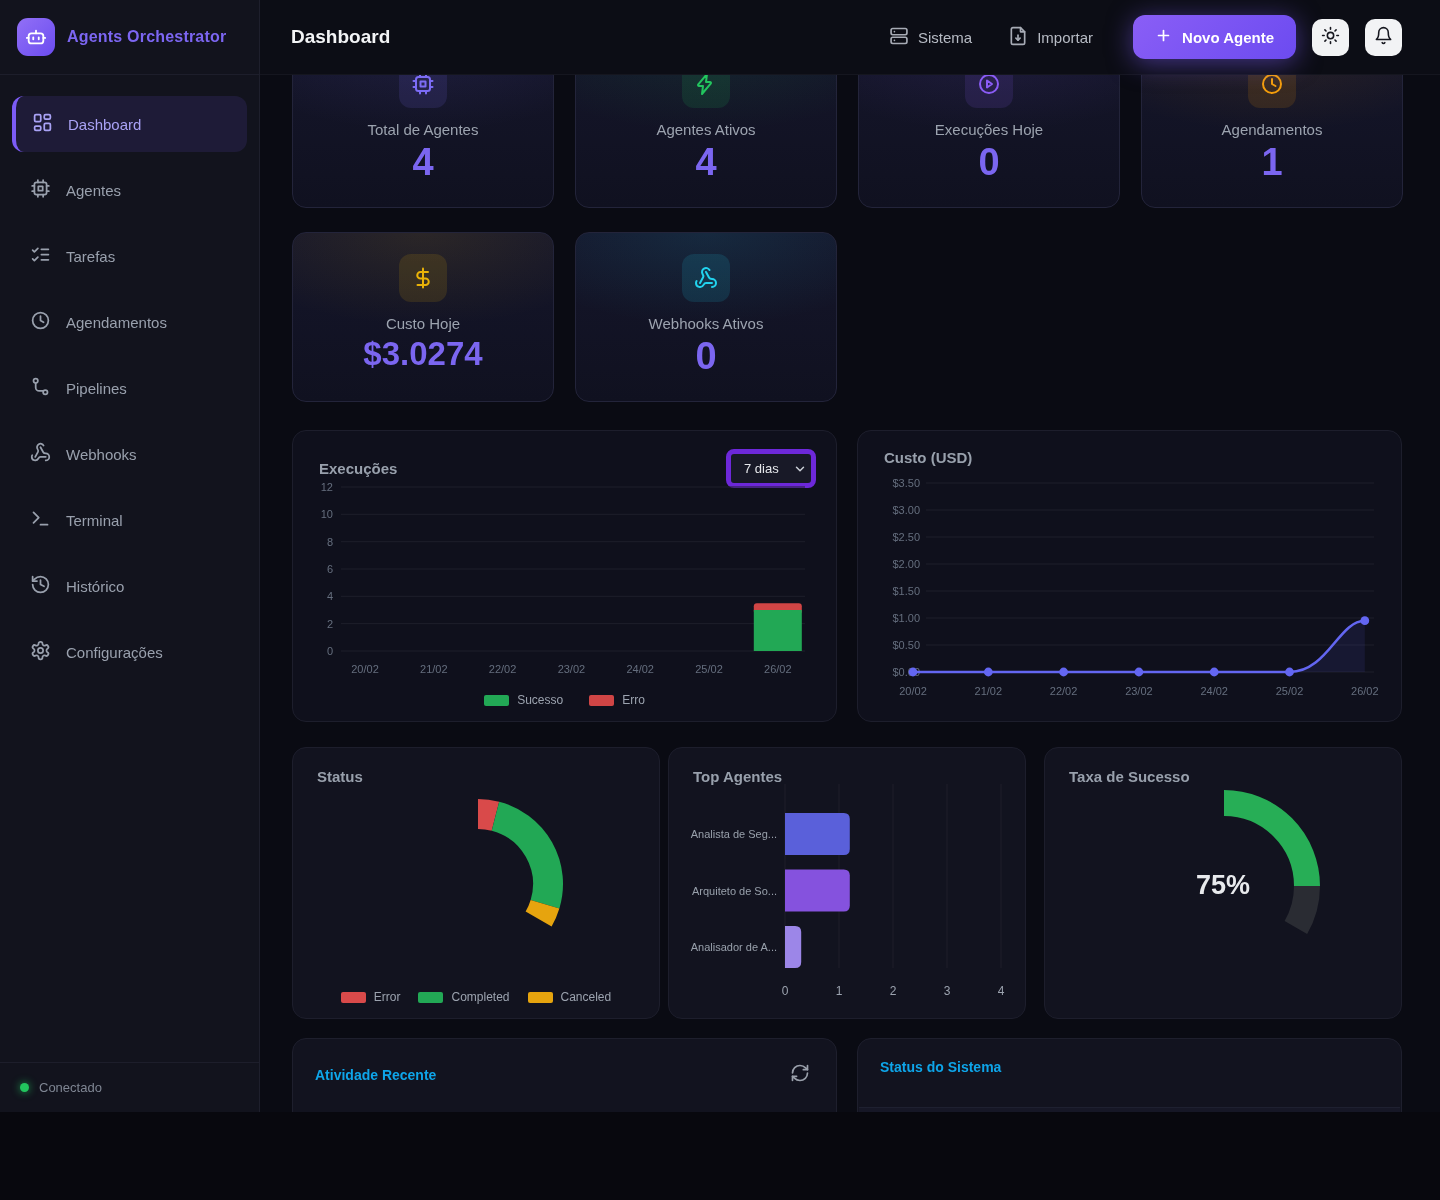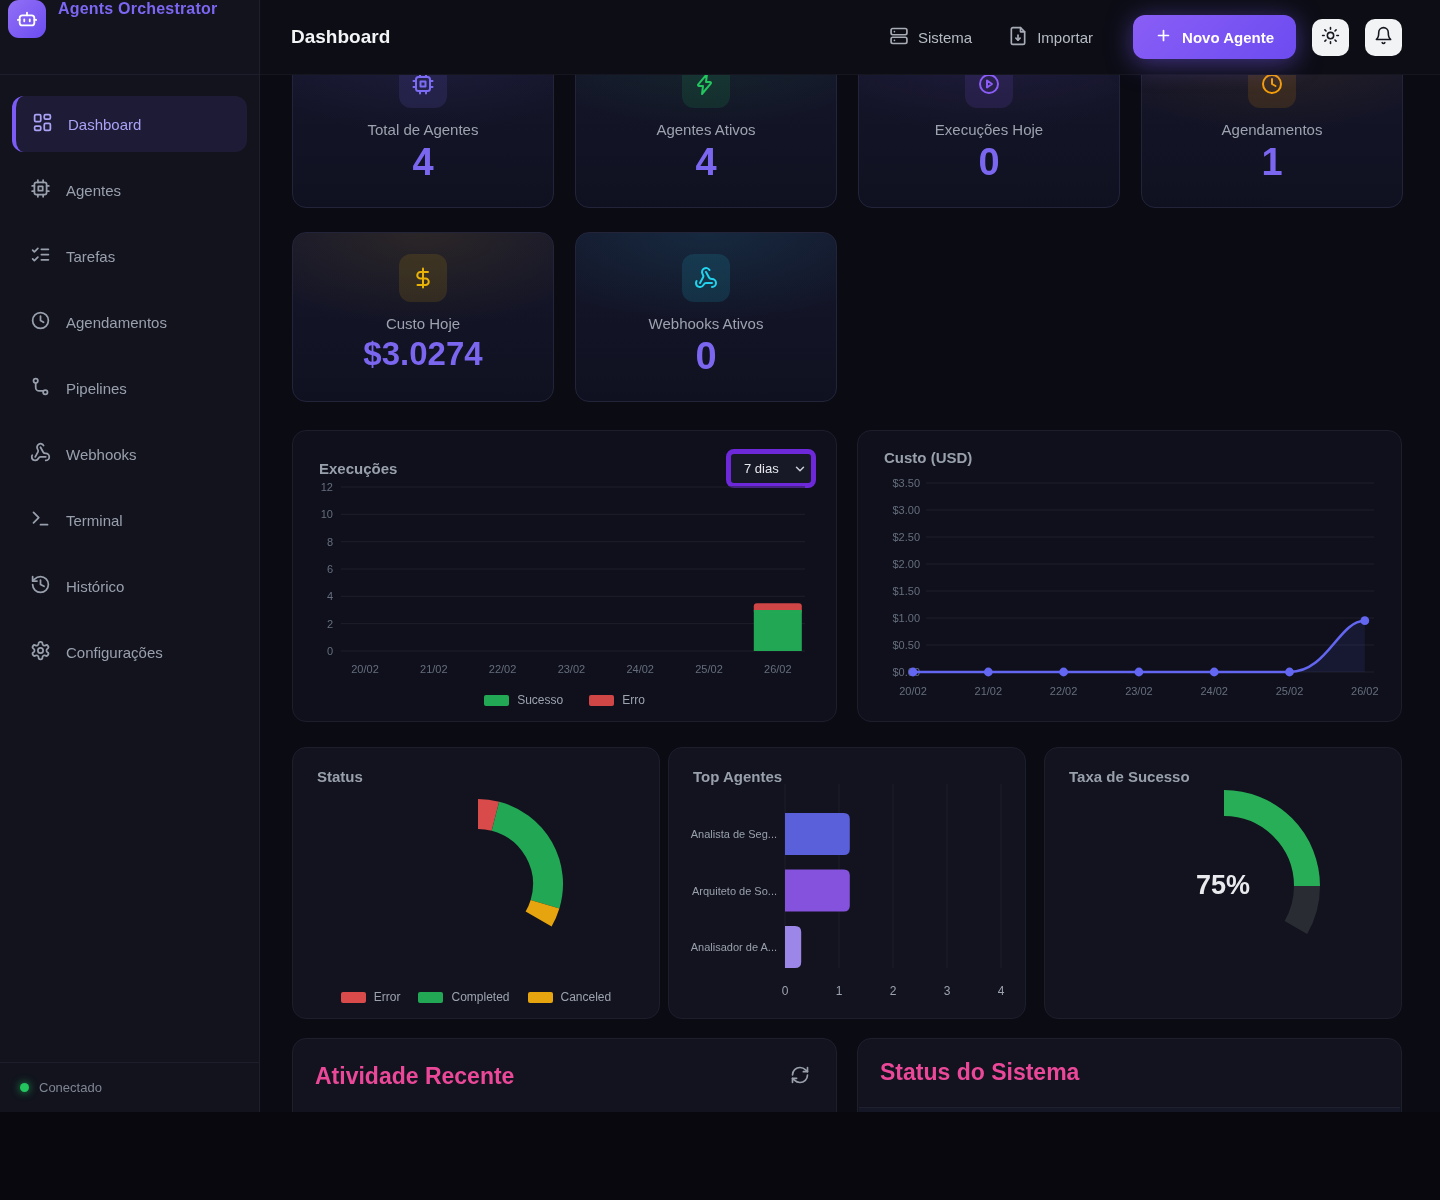--- a/index.html
+++ b/index.html
@@ -1,21 +1,21 @@
 <!DOCTYPE html>
 <html><head>
 <meta charset="utf-8">
 <style>
   html,body{margin:0;padding:0}
   body{width:1440px;height:1200px;background:#08080e;font-family:"Liberation Sans","DejaVu Sans",sans-serif;color:#e5e7eb;overflow:hidden;position:relative}
   .app{position:absolute;left:0;top:0;width:1440px;height:1112px;overflow:hidden;background:#0a0b13}
 
   
   .sidebar{position:absolute;left:0;top:0;width:260px;height:1112px;background:#12131d;border-right:1px solid #1e1f2c;box-sizing:border-box}
-  .logo-row{height:75px;border-bottom:1px solid #1d1e2b;display:flex;align-items:flex-start;gap:12px;padding:0 8px;box-sizing:border-box}
+  .logo-row{height:75px;border-bottom:1px solid #1d1e2b;display:flex;align-items:center;gap:12px;padding:0 17px;box-sizing:border-box}
   .logo-badge{width:38px;height:38px;border-radius:11px;background:linear-gradient(135deg,#9270f6,#6b4cf0);display:flex;align-items:center;justify-content:center;color:#fff;flex:none}
   .logo-badge svg{width:22px;height:22px}
   .brand{font-size:16px;font-weight:700;color:#7c66f2;letter-spacing:.2px}
   .nav{position:absolute;top:96px;left:0;right:0}
   .nav-item{height:56px;margin:0 12px 10px;display:flex;align-items:center;gap:15px;padding:0 18px;border-radius:12px;color:#99a0ad;font-size:15px;cursor:pointer;box-sizing:border-box}
   .nav-item svg{width:21px;height:21px;flex:none}
   .nav-item.active{background:rgba(124,92,246,.12);border-left:4px solid #7c5cf6;padding-left:16px;color:#a9a2f5;font-weight:500}
   .sidebar-footer{position:absolute;left:0;right:0;top:1062px;border-top:1px solid #1d1e2b;height:50px;display:flex;align-items:center;gap:10px;padding:16px 20px;box-sizing:border-box}
   .status-dot{width:9px;height:9px;border-radius:50%;background:#22c55e;box-shadow:0 0 8px rgba(34,197,94,.8)}
   .footer-label{font-size:13px;color:#7f8693}
@@ -50,21 +50,21 @@
   .plot{position:absolute}
   .legend-row{position:absolute;left:0;right:0;bottom:14px;display:flex;justify-content:center;gap:26px}
   .legend-item{display:flex;align-items:center;gap:8px;font-size:12px;color:#9ca3af;cursor:pointer}
   .legend-swatch{width:25px;height:11px;border-radius:2px}
 
   .small-title{position:absolute;left:24px;top:20px;font-size:15px;font-weight:600;color:#98a0ac}
   .gauge-value{position:absolute;left:0;right:0;top:122px;text-align:center;font-size:27px;font-weight:700;color:#e8eaed}
 
   .bottom-card{position:absolute;background:#12131f;border:1px solid #1e1f2d;border-radius:14px;box-sizing:border-box}
   .bottom-head{display:flex;justify-content:space-between;align-items:center;padding:24px 26px 0 22px}
-  .bottom-title{font-size:23px;font-weight:700;color:#ec4899}
+  .bottom-title{font-size:14px;font-weight:700;color:#0ea5e9}
   .refresh-btn{background:none;border:none;color:#9aa0ab;cursor:pointer;padding:0}
   .refresh-btn svg{width:20px;height:20px}
   .sys-divider{position:absolute;left:1px;right:1px;top:68px;height:1px;background:#1e2030}
   .sys-row{position:absolute;left:1px;right:1px;top:69px;height:5px;background:#161726}
 
   svg text{font-family:"Liberation Sans","DejaVu Sans",sans-serif}
 </style>
 </head>
 <body>
 

